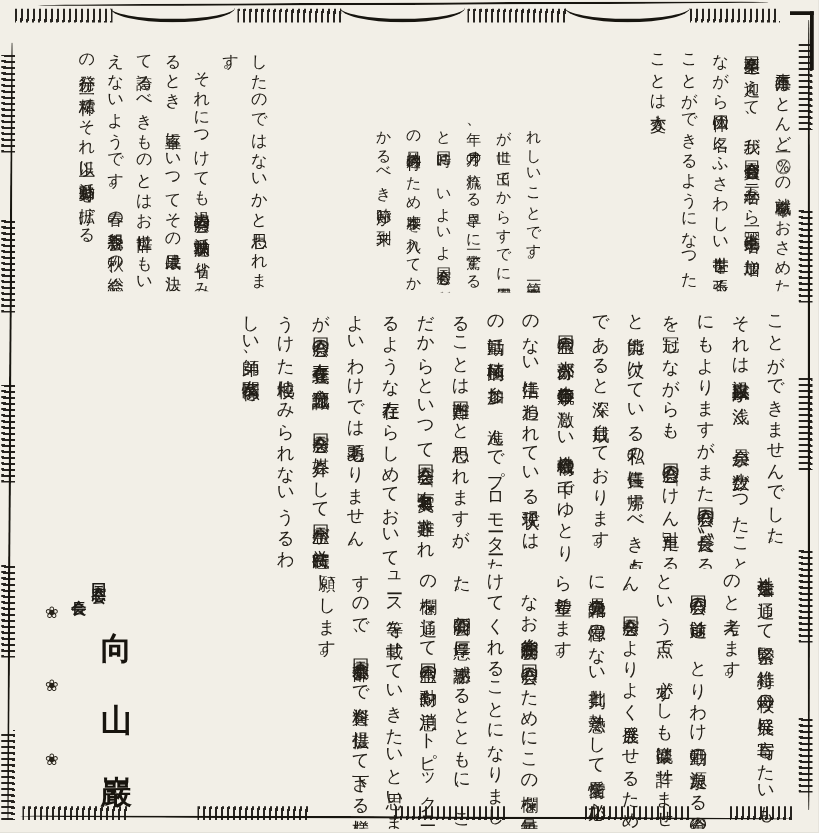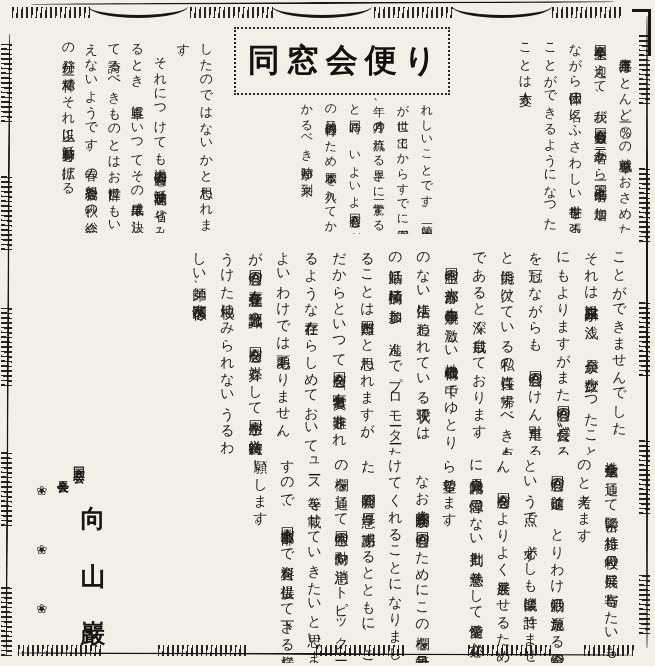--- a/index.html
+++ b/index.html
@@ -77,23 +77,20 @@
     <div class="hv" style="left:1px;top:584px;height:72px;"></div>
 
     <div class="lnh" style="left:16px;top:653px;width:618px;transform:rotate(0.2deg);"></div>
     <div class="hh" style="left:18px;top:645px;width:84px;"></div>
     <div class="hh" style="left:158px;top:645px;width:90px;"></div>
     <div class="hh" style="left:316px;top:645px;width:90px;"></div>
     <div class="hh" style="left:468px;top:645px;width:86px;"></div>
     <div class="hh" style="left:584px;top:645px;width:52px;"></div>
   </div>
 
-  <div class="title-box">
-    <span class="title-text">同窓会便り</span>
-  </div>
 
   <div class="vz zone-a">
     <p>　本年三月ほとんど一〇〇％の就職率をおさめた第五回卒業生を迎えて、我が同窓会会員も二五〇名から一躍三七〇余名に増加し、小規模ながら団体の名にふさわしい世帯を張ることができるようになつたことは大変う</p>
   </div>
 
   <div class="vz zone-b">
     <p>れしいことです。第一回卒業生が世に出てからすでに満四年、才月の流れる早さに一驚すると同時に、いよいよ同窓会も所期の目的遂行のため本腰を入れてかかるべき時節が到来</p>
   </div>
 
   <div class="vz zone-c">

